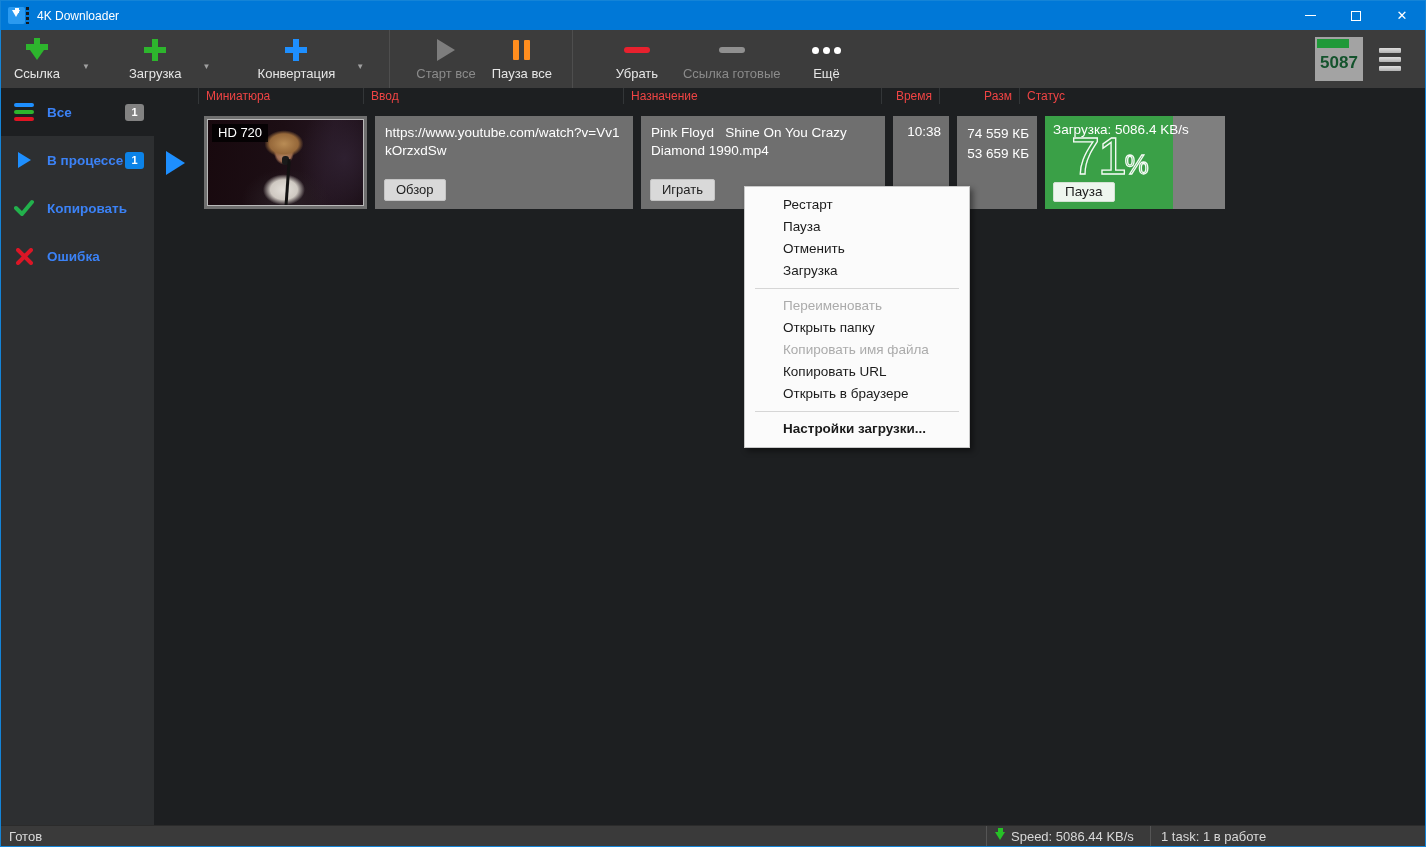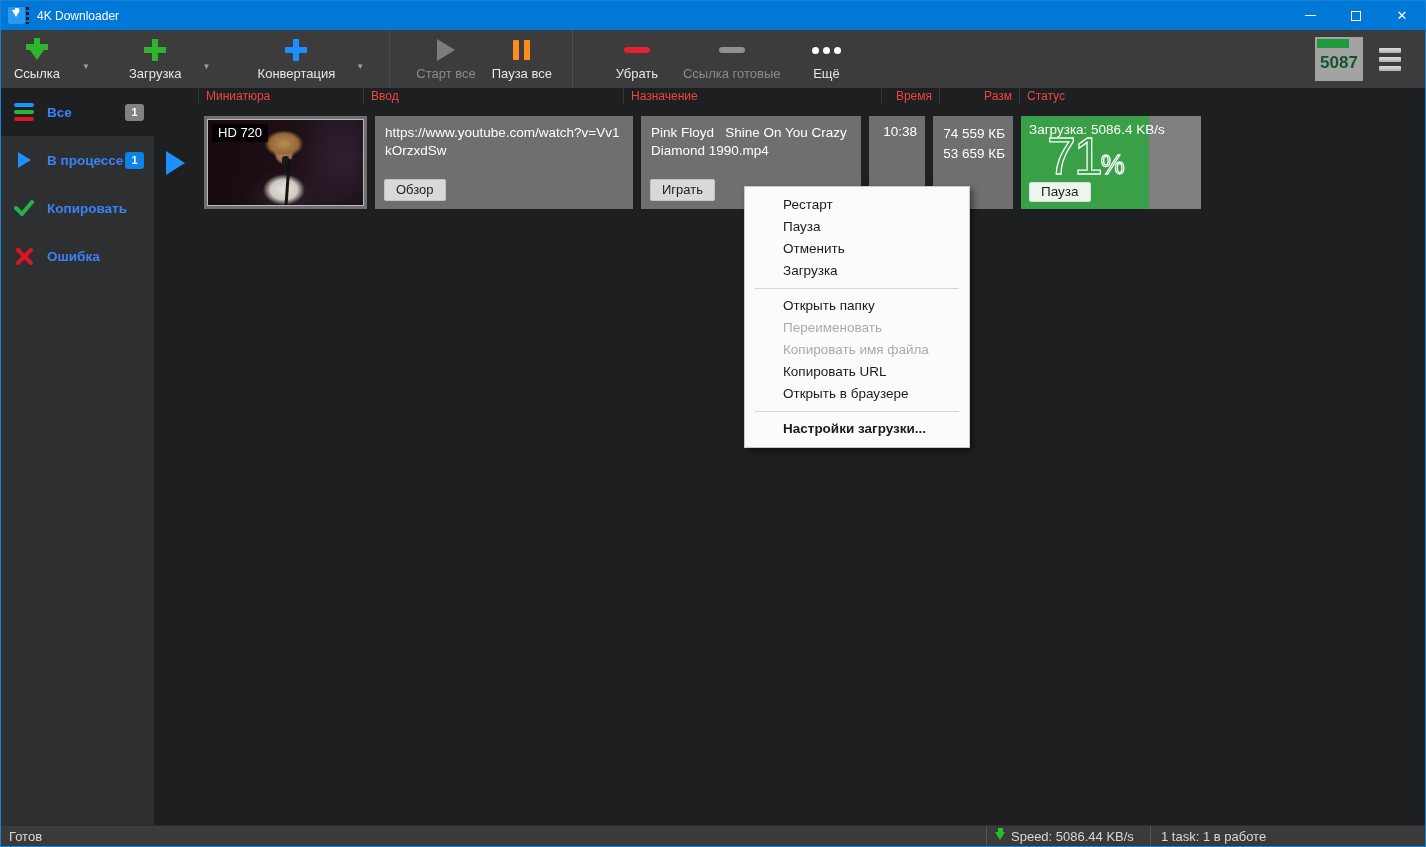--- a/index.html
+++ b/index.html
@@ -88,21 +88,21 @@
       radial-gradient(ellipse 13px 16px at 49% 38%, #c69a7d 0%, #9c6a50 60%, rgba(0,0,0,0) 78%),
       radial-gradient(ellipse 30px 22px at 49% 82%, #e4e0da 0%, #cfc9c2 45%, rgba(0,0,0,0) 70%),
       radial-gradient(ellipse 55px 40px at 50% 95%, #2a2026 0%, rgba(0,0,0,0) 80%),
       radial-gradient(ellipse 60px 80px at 88% 45%, #2e2030 0%, rgba(20,10,20,0) 75%),
       linear-gradient(100deg, #18090e 0%, #1c0e14 45%, #241520 75%, #190d14 100%);
   }
   .thumb .mic { position:absolute; left:50%; top:46%; width:3px; height:60%; background:#121212; transform:rotate(4deg); }
   .thumb .michead { position:absolute; left:48%; top:42%; width:7px; height:9px; border-radius:3px; background:#1a1a1a; }
   .hd-tag { position:absolute; top:4px; left:4px; background:rgba(0,0,0,0.78); color:#fff; font-size:13px; padding:1px 6px 2px; }
   .cell-input { width:258px; padding:8px 10px; }
-  .cell-dest { width:220px; padding:8px 10px; }
+  .cell-dest { width:244px; padding:8px 10px; }
   .wrap-url { font-size:13.5px; line-height:1.3; word-break:break-all; }
   .wrap-dest { font-size:13.5px; line-height:1.3; white-space:pre-wrap; }
   .gray-btn { position:absolute; left:9px; bottom:8px; background:#d9d9d9; color:#1e1e1e; font-size:13px;
     padding:2px 11px 3px; border-radius:2px; border:1px solid #c4c4c4; }
   .cell-time { width:56px; padding:8px 8px; text-align:right; font-size:13.5px; }
   .cell-size { width:80px; padding:8px 8px; text-align:right; font-size:13.5px; line-height:1.45; }
   .cell-stat { width:180px; background:#7f7f7f; overflow:hidden; }
   .prog-fill { position:absolute; left:0; top:0; bottom:0; background:#3aa047; }
   .stat-text { position:absolute; left:8px; top:6px; font-size:13.5px; color:#fff; white-space:nowrap; }
   .big-pct { position:absolute; left:26px; top:10px; font-weight:300;
@@ -331,22 +331,22 @@
       </div>
     </div>
   </div>
 
   <div class="ctx-menu">
     <div class="ctx-item">Рестарт</div>
     <div class="ctx-item">Пауза</div>
     <div class="ctx-item">Отменить</div>
     <div class="ctx-item">Загрузка</div>
     <div class="ctx-sep"></div>
+    <div class="ctx-item disabled">Переименовать</div>
     <div class="ctx-item">Открыть папку</div>
-    <div class="ctx-item disabled">Переименовать</div>
     <div class="ctx-item disabled">Копировать имя файла</div>
     <div class="ctx-item">Копировать URL</div>
     <div class="ctx-item">Открыть в браузере</div>
     <div class="ctx-sep"></div>
     <div class="ctx-item bold">Настройки загрузки...</div>
   </div>
 
   <div class="statusbar">
     <span class="sb-ready">Готов</span>
     <span class="sb-sep"></span>

